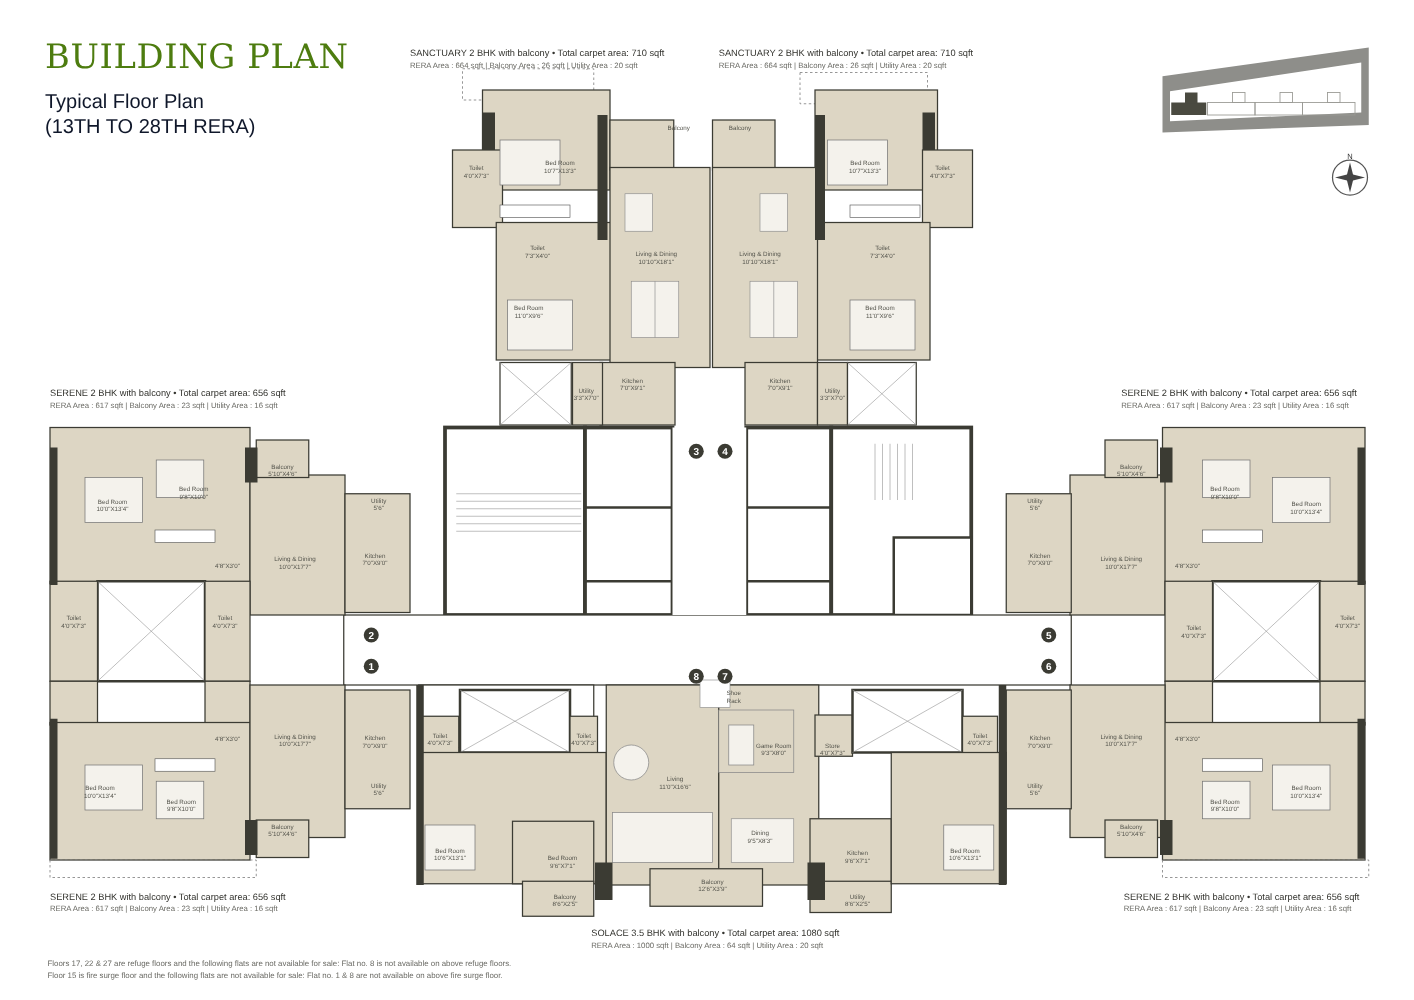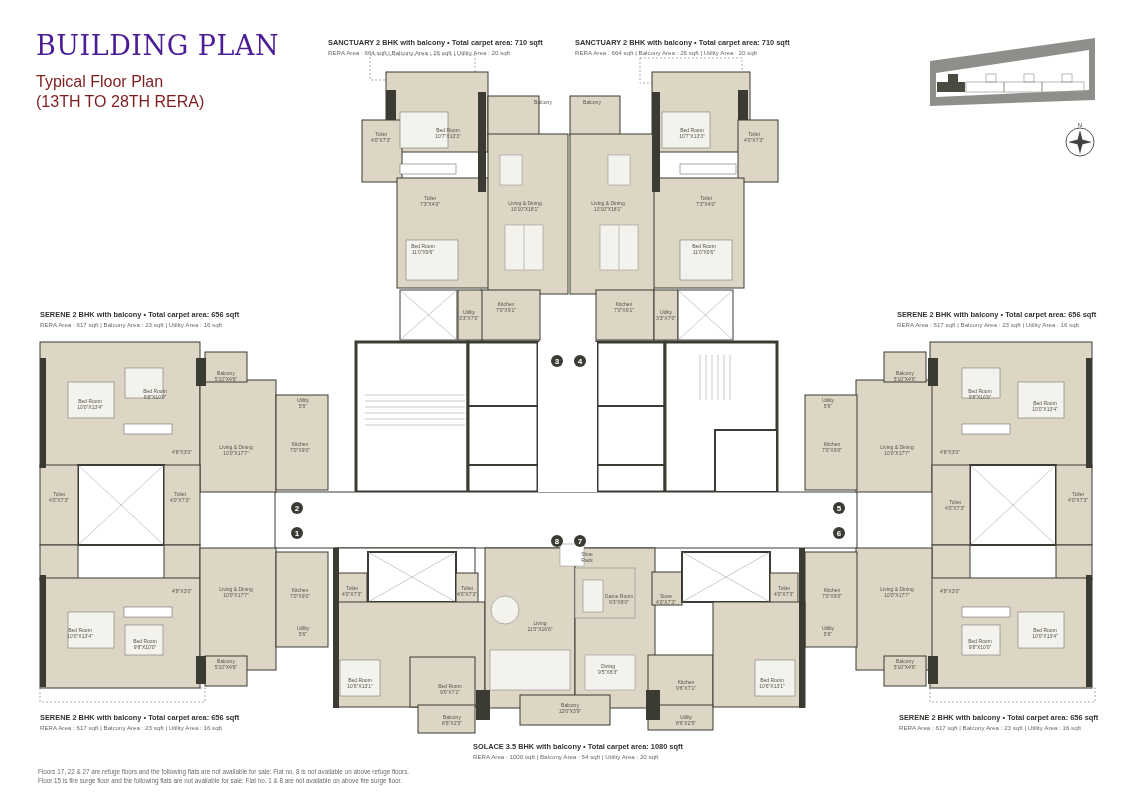--- a/index.html
+++ b/index.html
@@ -1,20 +1,20 @@
 <!DOCTYPE html>
 <html><head>
 <meta charset="utf-8">
 <style>
   html,body{margin:0;padding:0;background:#ffffff;}
   body{width:1131px;height:800px;position:relative;overflow:hidden;font-family:"Liberation Sans",sans-serif;color:#3a3a36;}
-  .title{position:absolute;left:36px;top:30px;font-family:"DejaVu Serif","Liberation Serif",serif;font-size:27px;letter-spacing:0.5px;color:#4c1d95;font-weight:normal;}
-  .subtitle{position:absolute;left:36px;top:72px;font-size:16px;color:#7f1d1d;line-height:20px;}
+  .title{position:absolute;left:36px;top:30px;font-family:"DejaVu Serif","Liberation Serif",serif;font-size:27px;letter-spacing:0.5px;color:#4d7c0f;font-weight:normal;}
+  .subtitle{position:absolute;left:36px;top:72px;font-size:16px;color:#0f172a;line-height:20px;}
   .unit-label{position:absolute;font-size:7.2px;line-height:10px;white-space:nowrap;}
-  .unit-label .h{font-weight:bold;color:#33332e;font-size:7.4px;}
+  .unit-label .h{font-weight:normal;color:#33332e;font-size:7.4px;}
   .unit-label .s{color:#6a6a64;font-size:6.2px;}
   .note{position:absolute;left:38px;top:767px;font-size:6.3px;color:#6a6a64;line-height:9px;}
   svg{position:absolute;left:0;top:0;}
   .room-label{font-family:"Liberation Sans",sans-serif;font-size:5px;fill:#55554d;text-anchor:middle;}
   .flat-no{font-family:"Liberation Sans",sans-serif;font-size:8px;font-weight:bold;fill:#ffffff;text-anchor:middle;}
 </style>
 </head>
 <body>
 
 <div class="title">BUILDING PLAN</div>

